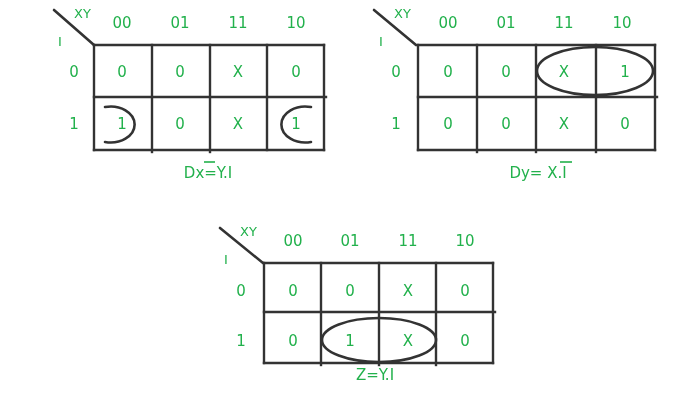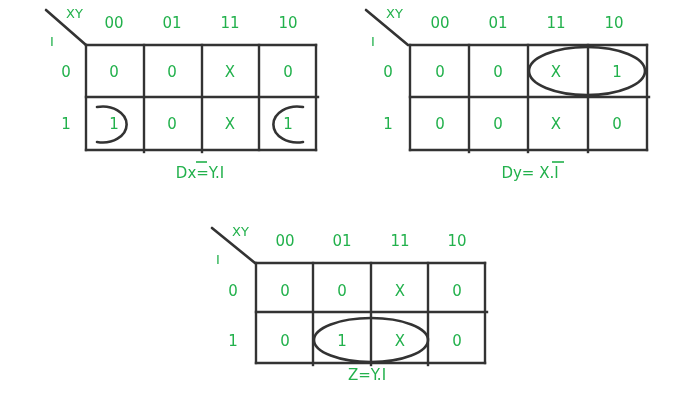--- a/index.html
+++ b/index.html
@@ -9,20 +9,21 @@
   }
   body {
     width: 675px;
     height: 403px;
     position: relative;
     overflow: hidden;
     font-family: "DejaVu Sans", sans-serif;
   }
   .kmap {
     position: absolute;
+    margin-left: 8px;
   }
   .kmap svg {
     display: block;
     overflow: visible;
   }
   .txt-green {
     fill: #22b14c;
     font-family: "DejaVu Sans", sans-serif;
   }
   .cellval {

